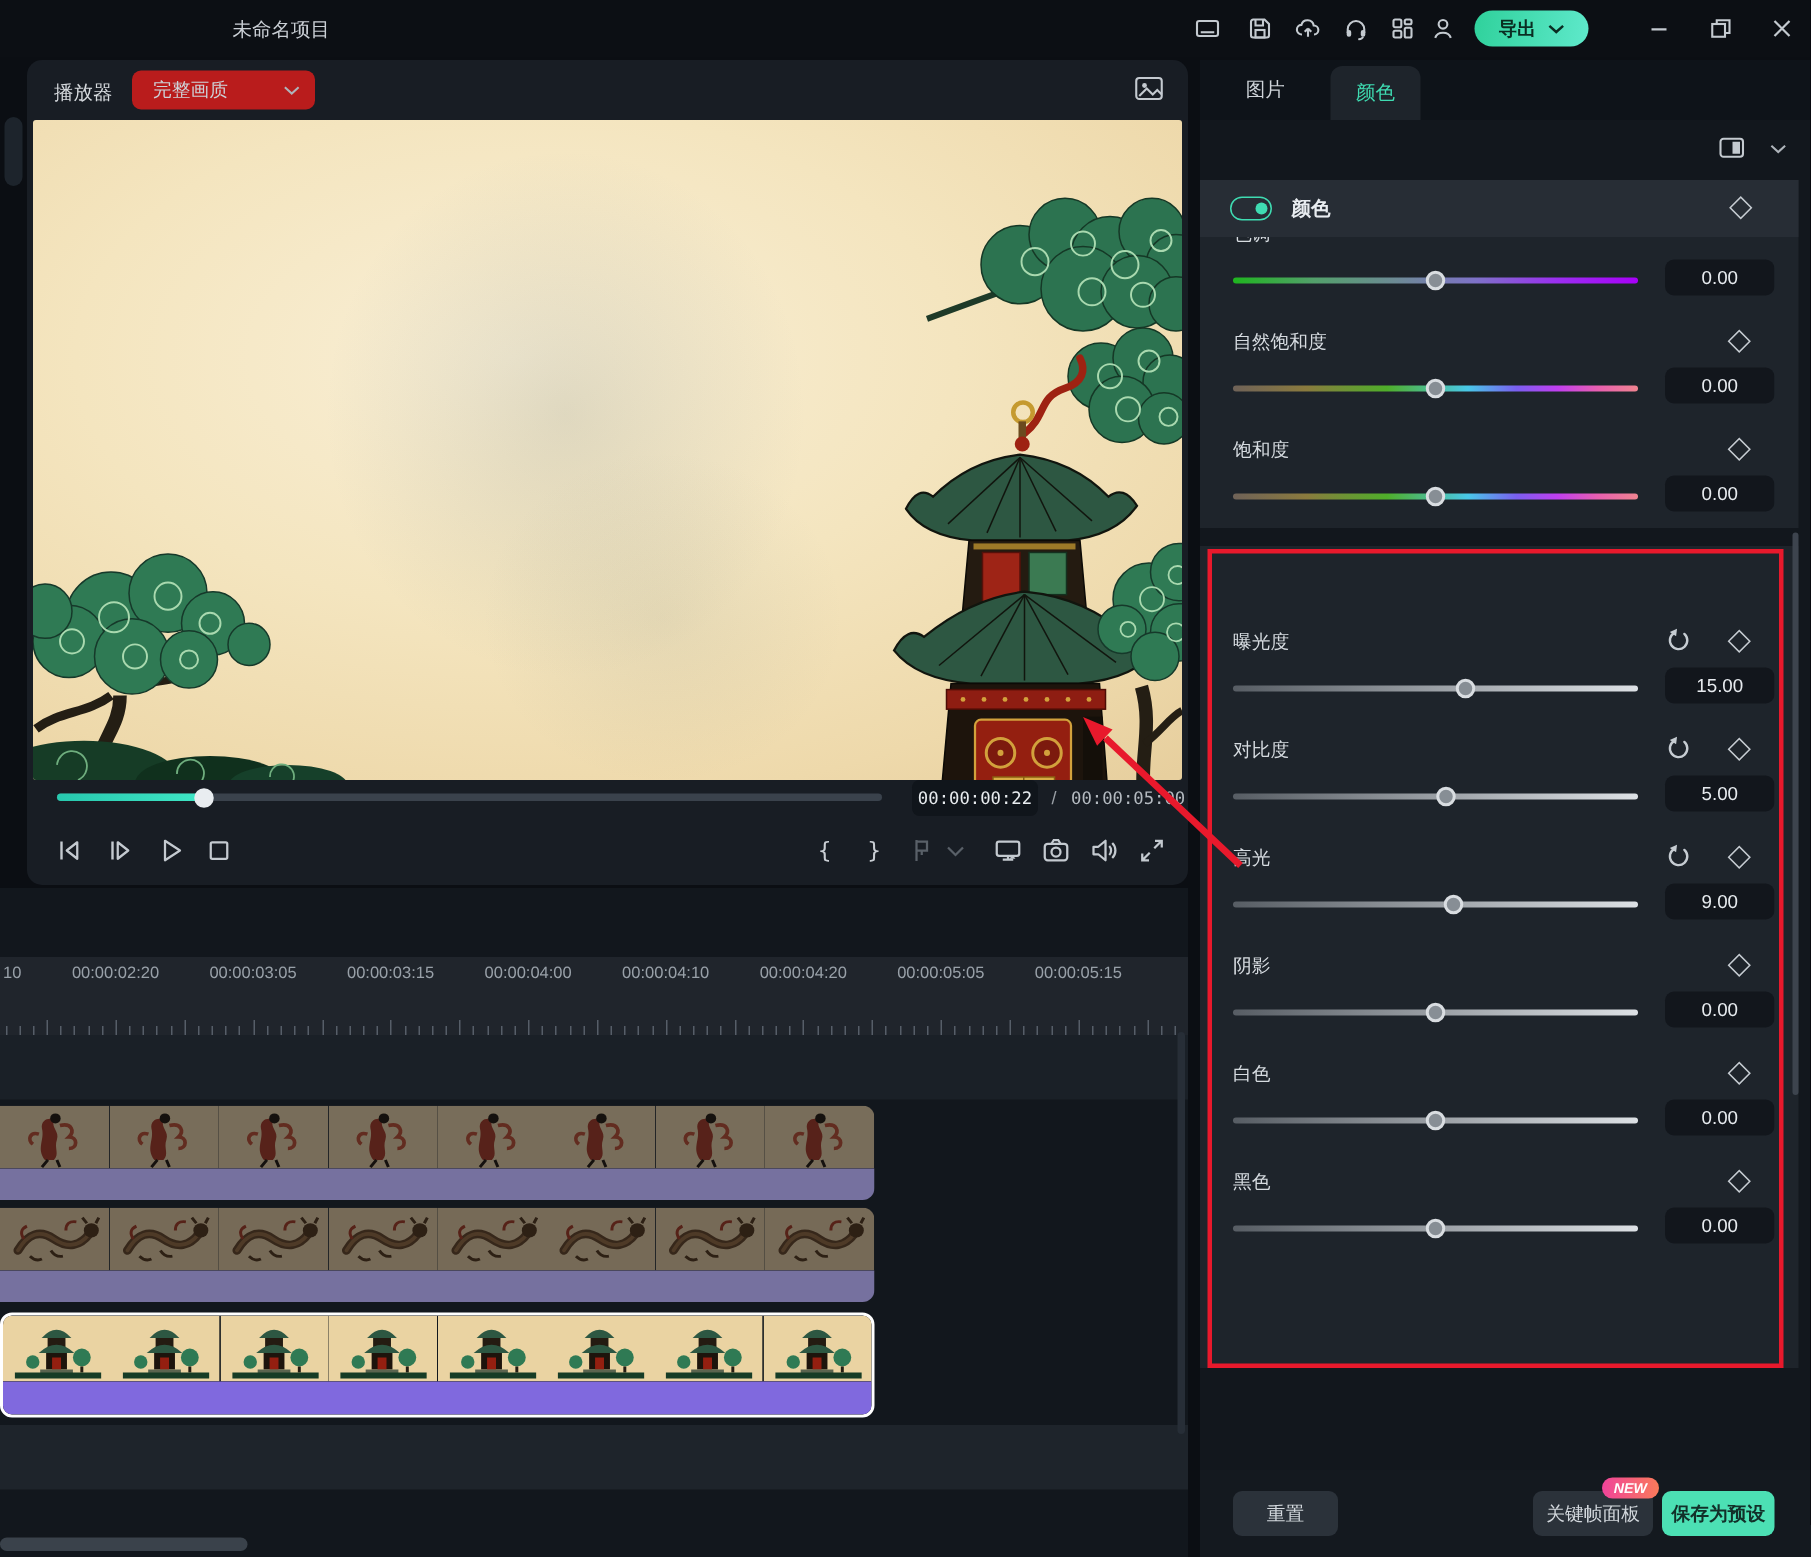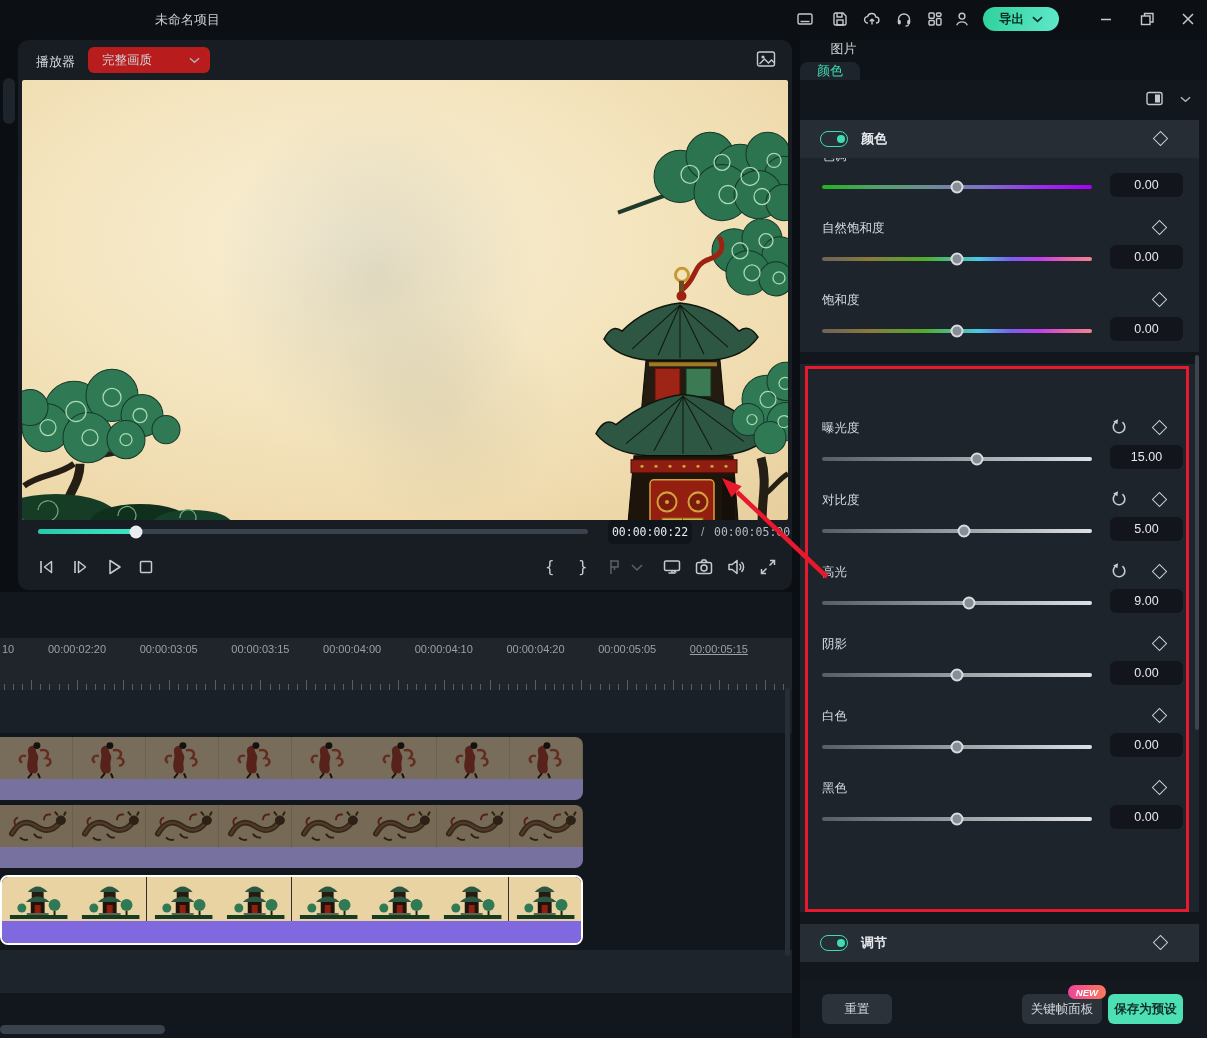--- a/index.html
+++ b/index.html
@@ -47,21 +47,21 @@
   .strip{height:21px;background:#76719f;}
   .track.dim .thumbs{filter:brightness(.6) saturate(.8);}
   .clip.sel{border:2px solid #ffffff;border-radius:8px;box-sizing:border-box;}
   .clip.sel .thumbs{height:44px;}
   .clip.sel .strip{height:22px;background:#8069de;}
   .hscroll{position:absolute;left:0;top:433px;width:165px;height:9px;background:#3a424b;border-radius:5px;cursor:pointer;}
   .vscroll{position:absolute;right:2px;top:96px;width:5px;height:268px;background:#272e37;border-radius:3px;cursor:pointer;}
   .gutter-handle{position:absolute;left:3px;top:78px;width:12px;height:46px;background:#1d242c;border-radius:6px;}
   
   .rpanel{position:absolute;left:800px;top:40px;width:407px;height:998px;background:#12171d;}
-  .ptabs{position:absolute;left:0;top:0;width:100%;height:40px;background:#0e1319;display:flex;flex-direction:column;}
+  .ptabs{position:absolute;left:0;top:0;width:100%;height:40px;background:#0e1319;display:flex;}
   .ptab{width:87px;display:flex;align-items:center;justify-content:center;font-size:13px;color:#cfd4d9;cursor:pointer;}
   .ptab.active{width:60px;margin-top:4px;background:#1e242b;border-radius:8px 8px 0 0;color:#3fdcb2;}
   .subtabs{position:absolute;left:0;top:40px;width:100%;height:38px;background:#151a21;display:flex;align-items:center;padding-left:22px;box-sizing:border-box;}
   .stab{font-size:12.5px;color:#cfd4d9;cursor:pointer;margin-right:36px;}
   .stab.active{background:#2f363f;color:#3fdcb2;border-radius:13px;padding:5px 17px;margin-right:24px;margin-left:0;}
   .cmp-icon{position:absolute;right:44px;top:51px;width:17px;height:15px;cursor:pointer;}
   .chev{width:11px;height:7px;color:#aeb4ba}
   .chev-dd{position:absolute;right:16px;top:56px;cursor:pointer;}
   .section{position:absolute;left:0;right:8px;background:#1e242b;}
   .sec-head{position:absolute;left:0;top:0;right:0;height:38px;background:#272d35;display:flex;align-items:center;padding-left:20px;box-sizing:border-box;}
@@ -469,21 +469,21 @@
 
     <div class="ruler" id="ruler">
         <span class="rlabel partial" style="left: 2px;">10</span>
         <span class="rlabel" style="left: 77px;">00:00:02:20</span>
         <span class="rlabel" style="left: 168.7px;">00:00:03:05</span>
         <span class="rlabel" style="left: 260.4px;">00:00:03:15</span>
         <span class="rlabel" style="left: 352.1px;">00:00:04:00</span>
         <span class="rlabel" style="left: 443.8px;">00:00:04:10</span>
         <span class="rlabel" style="left: 535.5px;">00:00:04:20</span>
         <span class="rlabel" style="left: 627.2px;">00:00:05:05</span>
-        <span class="rlabel" style="left: 718.9px; text-decoration: underline;">00:00:05:15</span>
+        <span class="rlabel" style="left: 718.9px;">00:00:05:15</span>
         <div class="tick" style="left: 3.6px; height: 6px;"></div>
         <div class="tick" style="left: 12.77px; height: 6px;"></div>
         <div class="tick" style="left: 21.94px; height: 6px;"></div>
         <div class="tick" style="left: 31.11px; height: 10px;"></div>
         <div class="tick" style="left: 40.28px; height: 6px;"></div>
         <div class="tick" style="left: 49.45px; height: 6px;"></div>
         <div class="tick" style="left: 58.62px; height: 6px;"></div>
         <div class="tick" style="left: 67.79px; height: 6px;"></div>
         <div class="tick" style="left: 76.96px; height: 10px;"></div>
         <div class="tick" style="left: 86.13px; height: 6px;"></div>
@@ -787,27 +787,20 @@
               <span class="kf row-kf"></span>
               <div class="strack g-gray">
                 <div class="sthumb" style="left:50%"></div>
               </div>
               <div class="sval">0.00</div>
             </div>
           </div>
       </div>
     </div>
 
-    <div class="section" style="top:884px;height:38px">
-      <div class="sec-head">
-        <span class="tgl"></span>
-        <span class="sec-title">调节</span>
-        <span class="kf head-kf"></span>
-      </div>
-    </div>
 
     <div class="rp-scroll"></div>
 
     <div class="rfooter">
       <div class="btn btn-reset">重置</div>
       <div class="btn btn-kf">
         <span>关键帧面板</span>
         <span class="new-badge">NEW</span>
       </div>
       <div class="btn btn-save">保存为预设</div>

